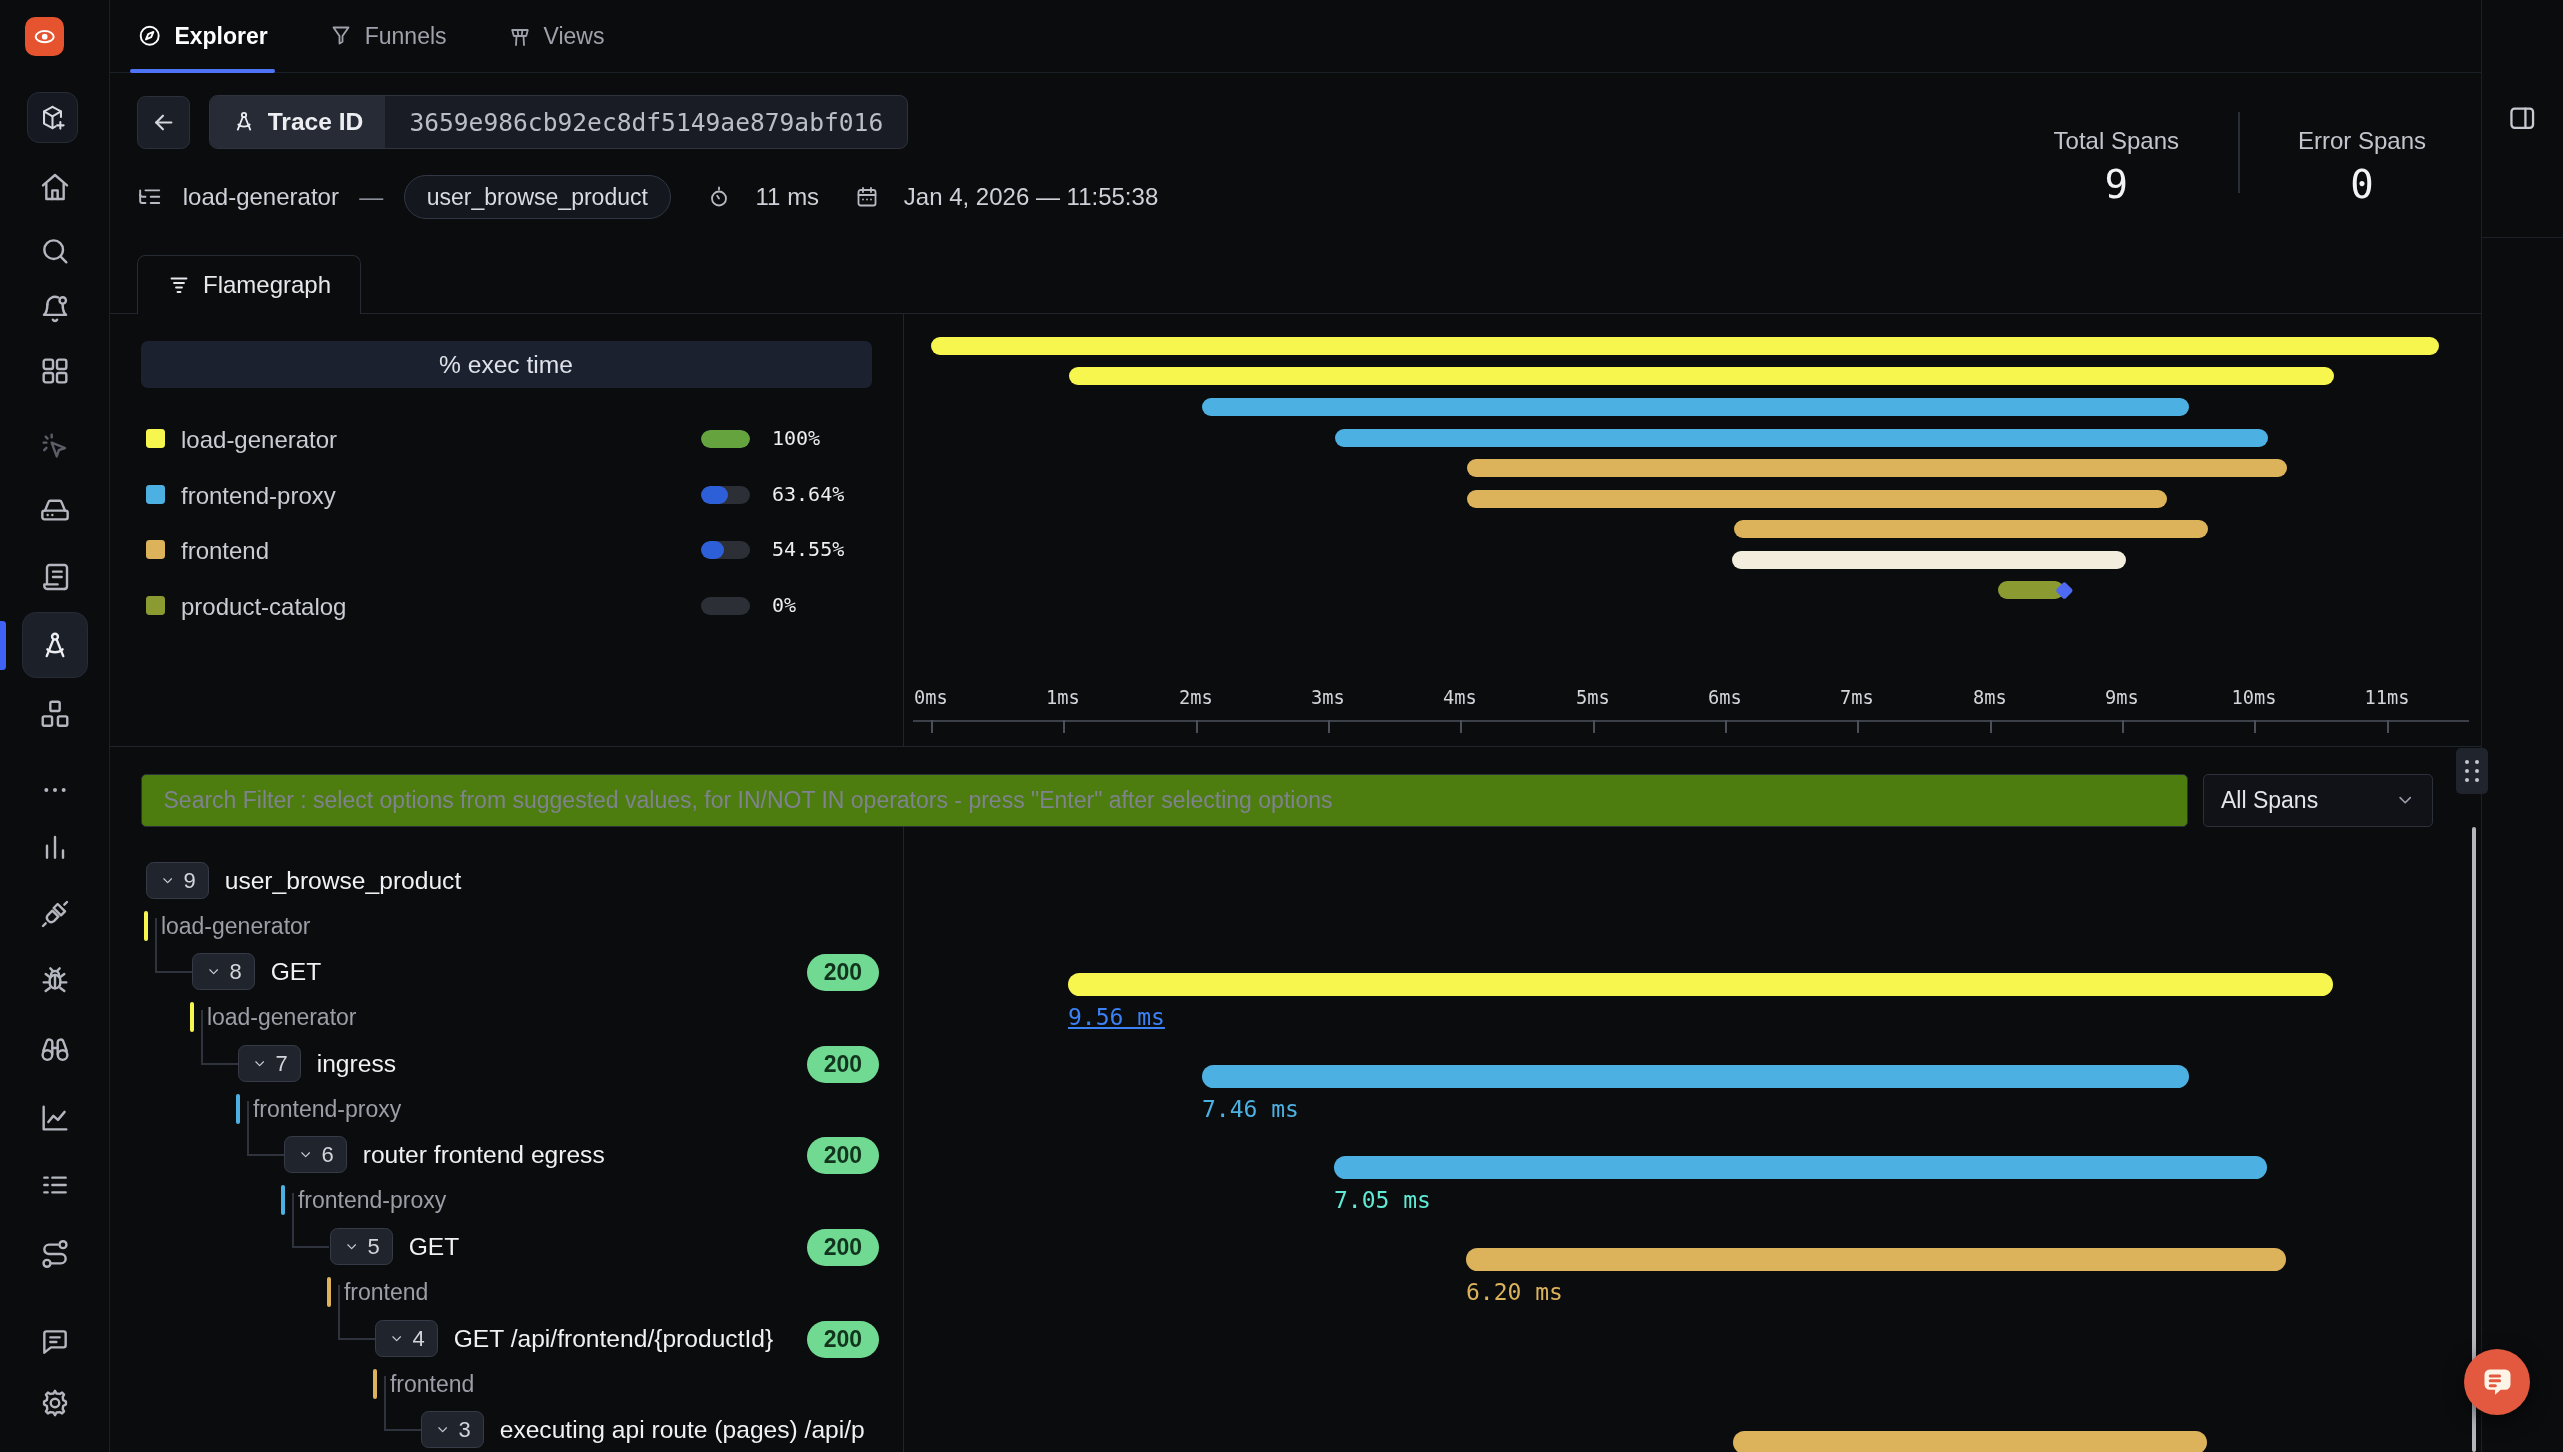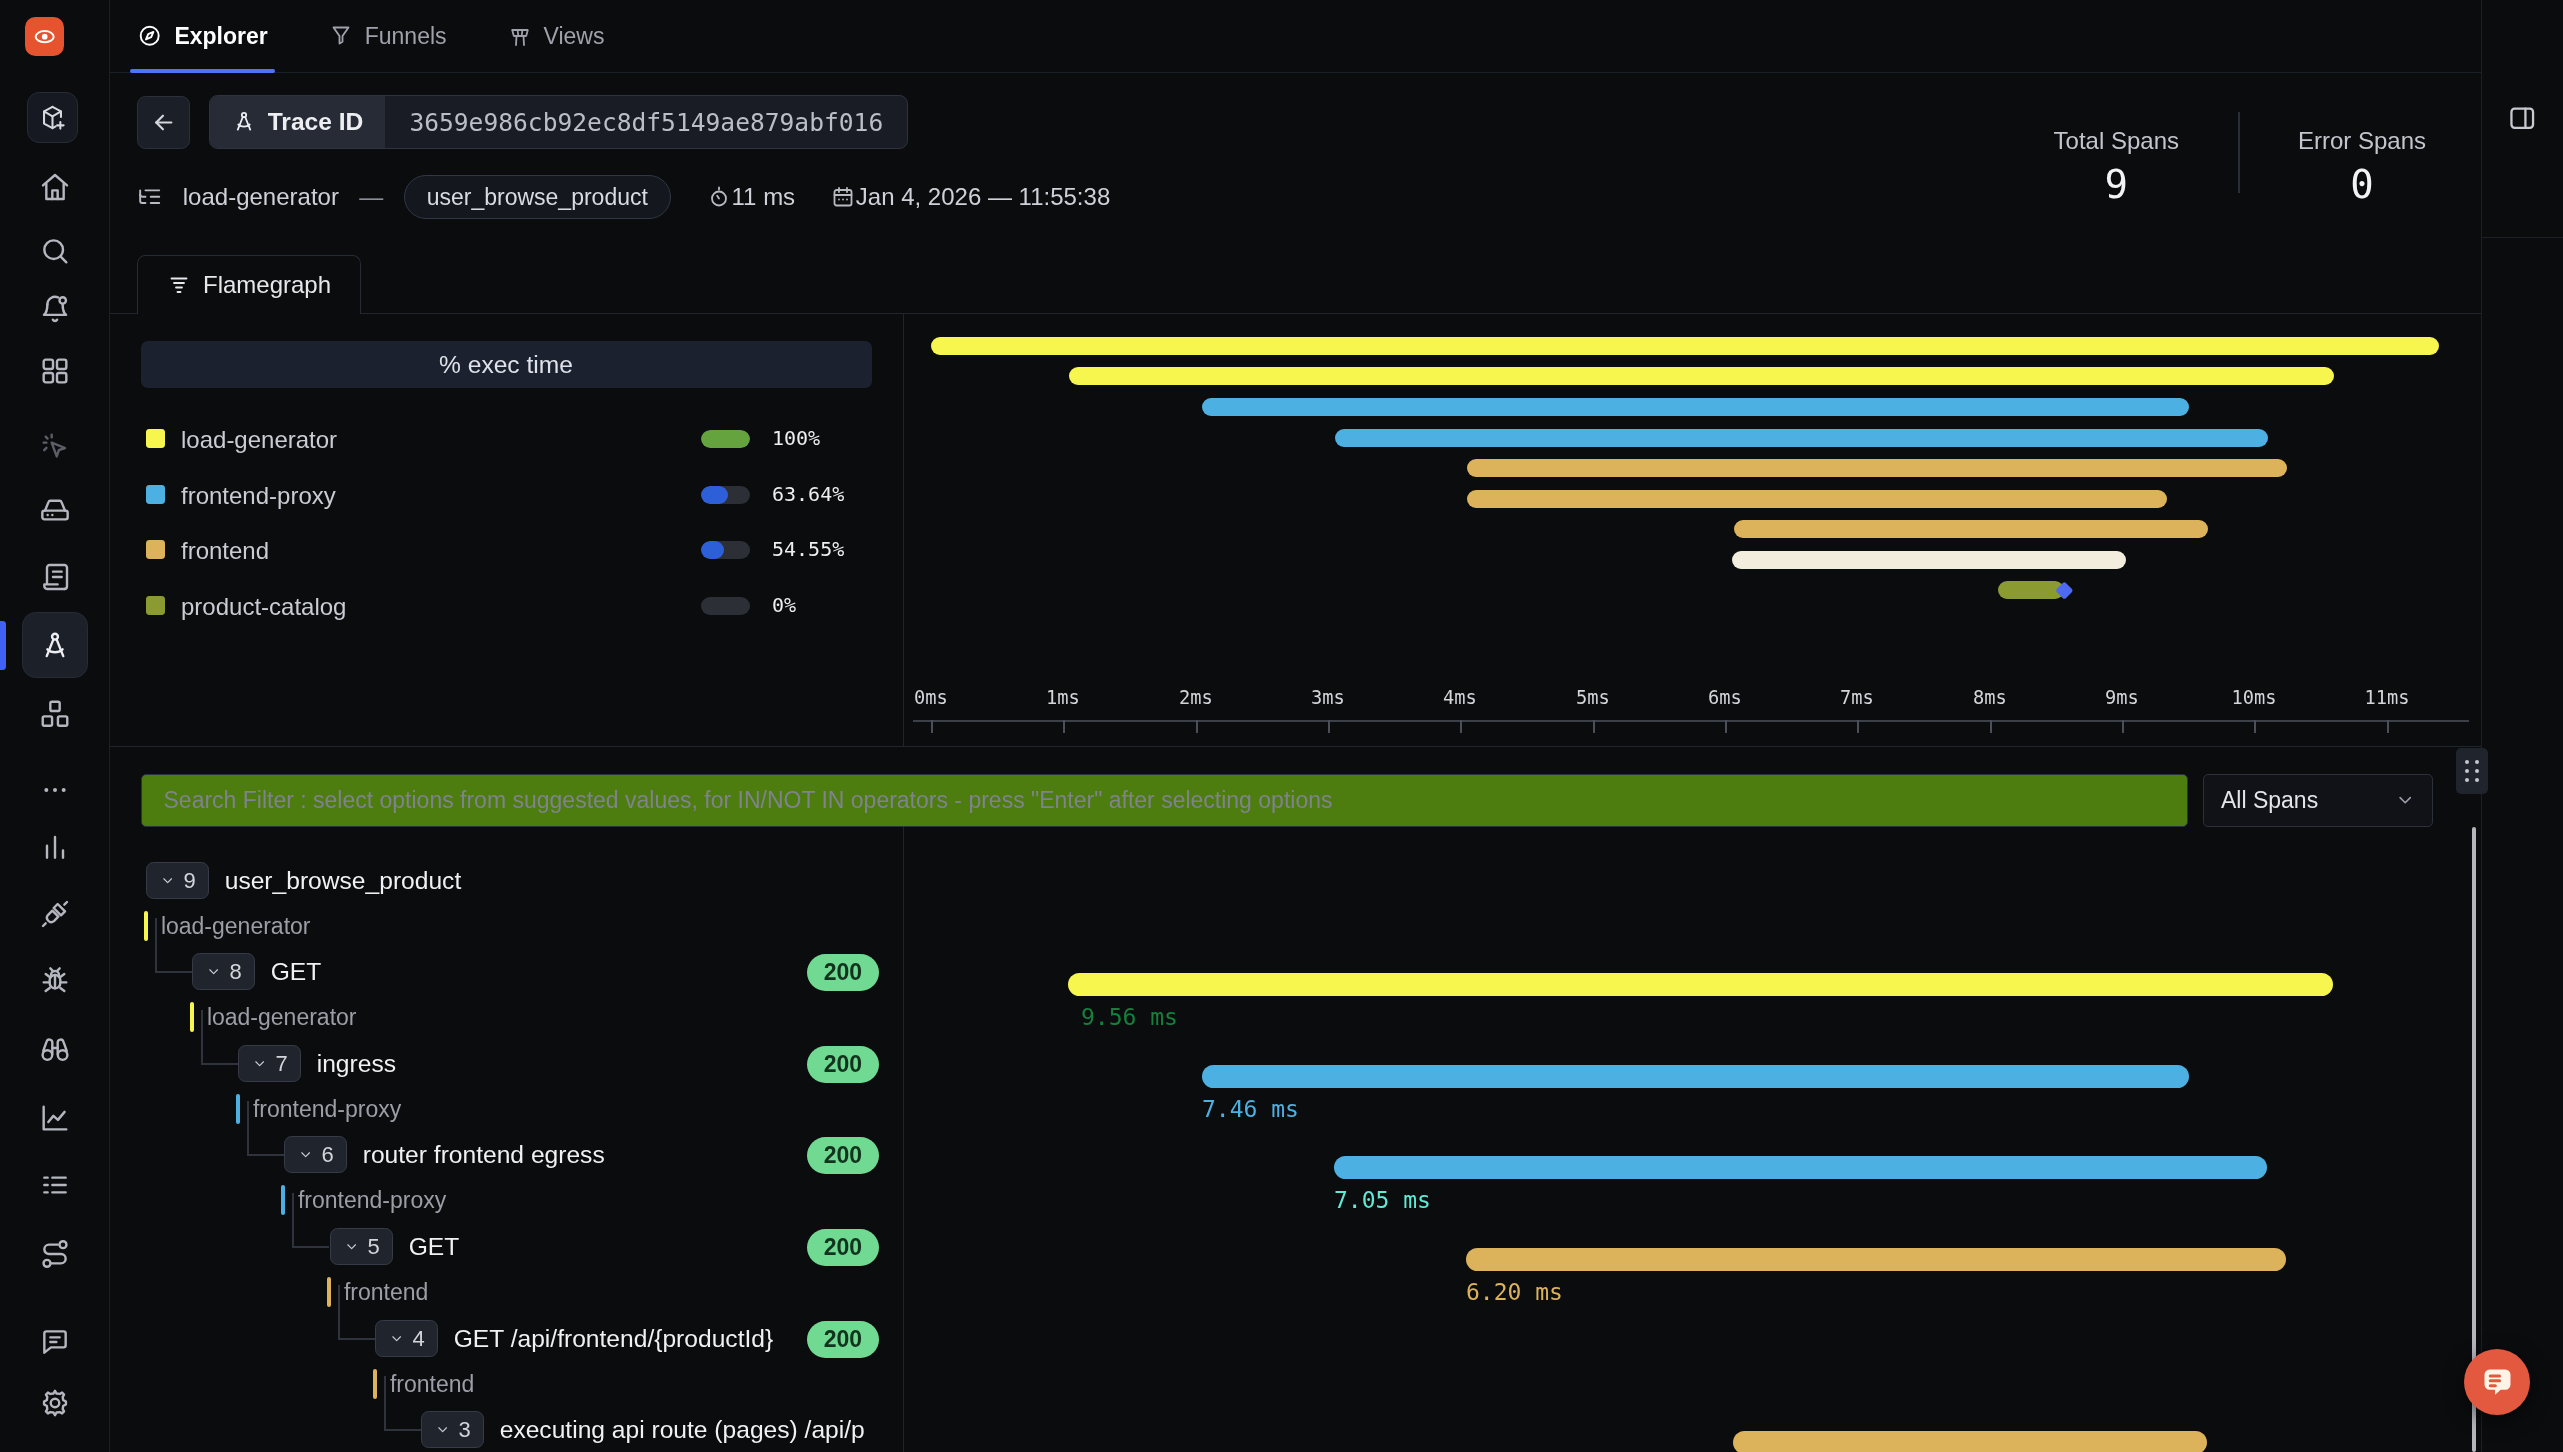--- a/index.html
+++ b/index.html
@@ -43,21 +43,21 @@
   .stats{position:absolute;top:98px;right:34px;display:flex;align-items:center;}
   .stat{min-width:170px;text-align:center;margin-top:29px;}
   .stat .stat-label{font-size:24px;color:#c3c5cd;}
   .stat .stat-value{font-size:39px;color:#f2f3f6;margin-top:6.8px;}
   .stat-divider{width:1.7px;height:81px;background:#2a2e38;margin:0 37px;}
 
   .trace-row2{position:absolute;top:175px;left:27px;display:flex;align-items:center;gap:20.4px;font-size:24px;color:#cfd1d8;}
   .meta-ic{color:#b7bac2;display:flex;align-items:center;}
   .dash{color:#8c8f99;}
   .op-pill{border:0.8px solid #313744;background:#14171e;border-radius:847px;padding:7.6px 22px;font-size:23px;color:#d9dbe1;}
-  .meta-group{display:flex;align-items:center;gap:1px;margin-left:15.3px;}
+  .meta-group{display:flex;align-items:center;gap:25px;margin-left:15.3px;}
 
   .fg-tab{position:absolute;top:255px;left:27px;height:59px;display:flex;align-items:center;gap:12px;padding:0 29px;
           font-size:24px;color:#e6e8ec;background:#0b0c0e;border:0.8px solid #262b35;border-bottom:none;
           border-radius:8.5px 8.5px 0 0;z-index:2;}
 
   .flame{position:absolute;top:313px;left:0;width:100%;height:434px;border-top:0.8px solid #20242d;border-bottom:0.8px solid #20242d;}
   .flame-left{position:absolute;left:0;top:0;bottom:0;width:794px;border-right:0.8px solid #20242d;}
   .exec-bar{position:absolute;left:30.5px;top:27px;width:731px;height:47px;background:#1c2130;border-radius:6.8px;
             display:grid;place-items:center;font-size:24.6px;color:#dfe2e9;}
   .legend-row{position:absolute;left:0;width:794px;height:39px;}
@@ -582,21 +582,21 @@
                 </svg>
                 <span class="cnt">3</span>
               </span>
               <span class="span-name">executing api route (pages) /api/p</span>
             </div>
           </div>
         </div>
       <div class="waterfall" id="waterfall">
           <div class="wf-row" style="top: 121px;">
             <div class="wf-bar" style="left: 164px; width: 1265px; background: rgb(247, 246, 79);"></div>
-            <div class="wf-label mono" style="left: 177px; color: #15803d;">9.56 ms</div>
+            <div class="wf-label mono" style="left: 164px; color: #3b82f6; text-decoration: underline;">9.56 ms</div>
           </div>
           <div class="wf-row" style="top: 213px;">
             <div class="wf-bar" style="left: 298px; width: 987px; background: rgb(76, 177, 226);"></div>
             <div class="wf-label mono" style="left: 298px; color: rgb(76, 177, 226);">7.46 ms</div>
           </div>
           <div class="wf-row" style="top: 304px;">
             <div class="wf-bar" style="left: 430px; width: 933px; background: rgb(76, 177, 226);"></div>
             <div class="wf-label mono" style="left: 430px; color: #5eead4;">7.05 ms</div>
           </div>
           <div class="wf-row" style="top: 396px;">

